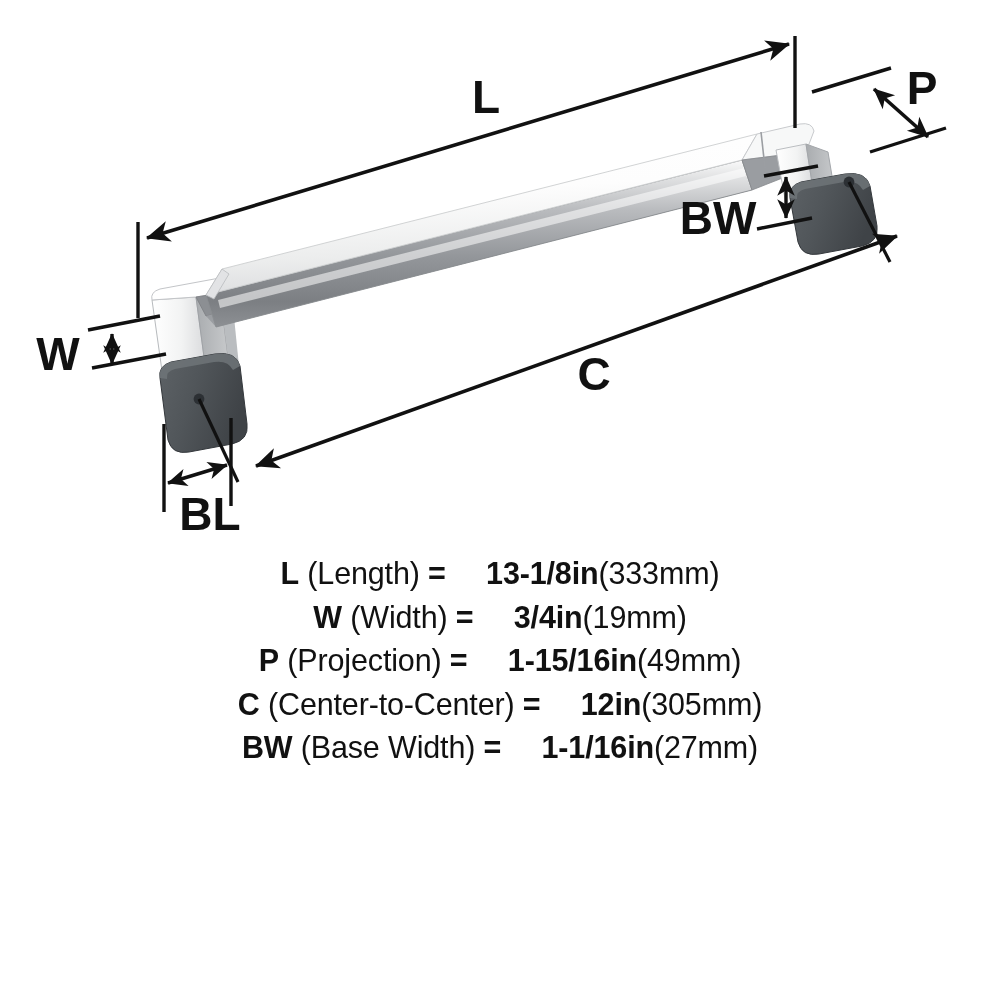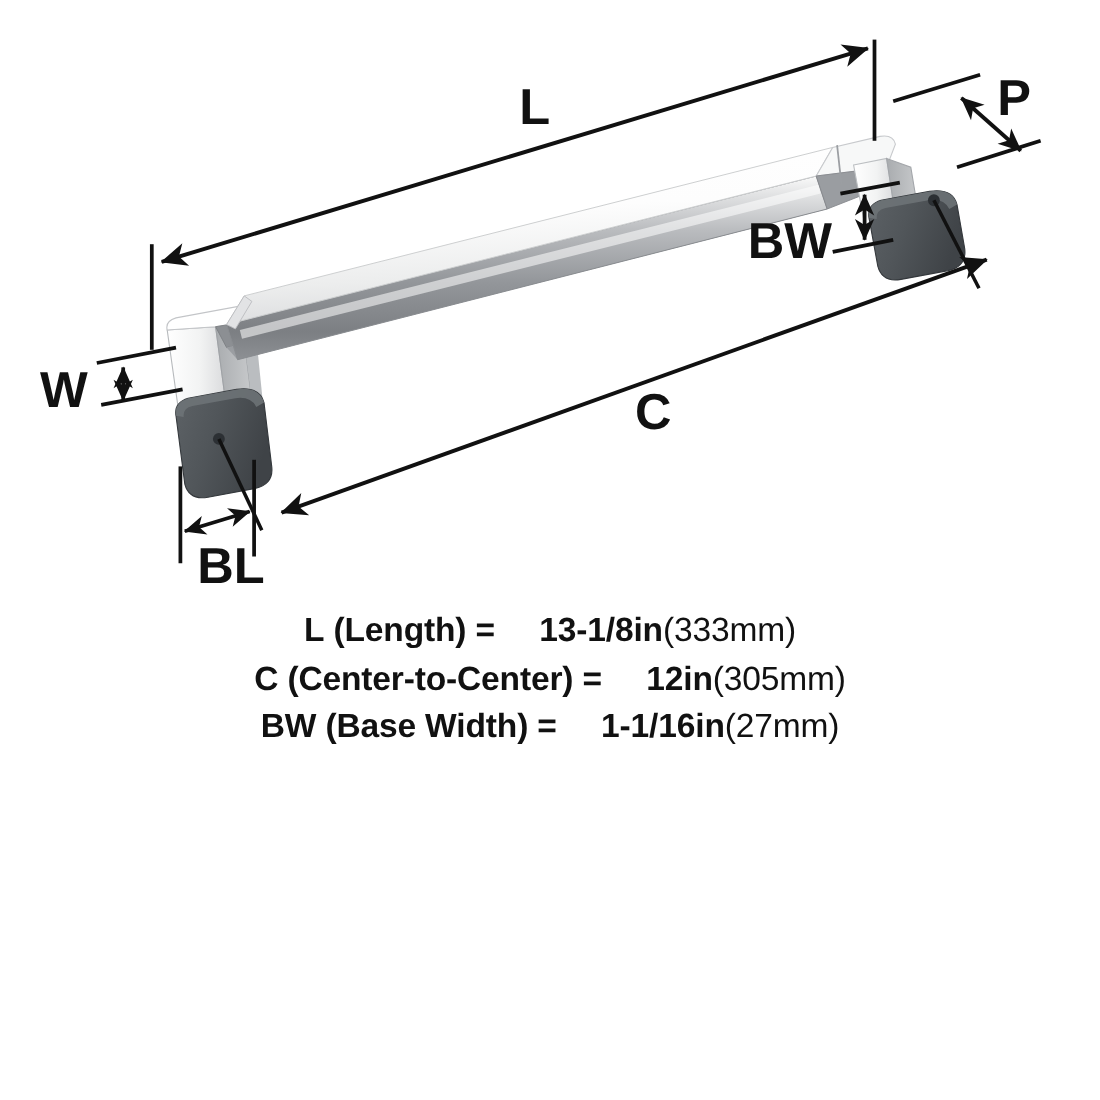--- a/index.html
+++ b/index.html
@@ -59,21 +59,21 @@
     font-size: 30.5px;
     line-height: 43.5px;
     white-space: nowrap;
     color: #111111;
     letter-spacing: -0.15px;
   }
   .spec-key {
     font-weight: bold;
   }
   .spec-name {
-    font-weight: bold;
+    font-weight: normal;
   }
   .spec-eq {
     font-weight: bold;
   }
   .spec-imperial {
     font-weight: bold;
     margin-left: 32px;
   }
   .spec-metric {
     font-weight: normal;
@@ -258,21 +258,33 @@
 
   <div id="spec-legend">
 
     <div class="spec-row">
       <span class="spec-key">L</span>
       <span class="spec-name">(Length)</span>
       <span class="spec-eq">=</span>
       <span class="spec-imperial">13-1/8in</span><span class="spec-metric">(333mm)</span>
     </div>
 
-
+    <div class="spec-row">
+      <span class="spec-key">W</span>
+      <span class="spec-name">(Width)</span>
+      <span class="spec-eq">=</span>
+      <span class="spec-imperial">3/4in</span><span class="spec-metric">(19mm)</span>
+    </div>
+
+    <div class="spec-row">
+      <span class="spec-key">P</span>
+      <span class="spec-name">(Projection)</span>
+      <span class="spec-eq">=</span>
+      <span class="spec-imperial">1-15/16in</span><span class="spec-metric">(49mm)</span>
+    </div>
 
     <div class="spec-row">
       <span class="spec-key">C</span>
       <span class="spec-name">(Center-to-Center)</span>
       <span class="spec-eq">=</span>
       <span class="spec-imperial">12in</span><span class="spec-metric">(305mm)</span>
     </div>
 
 
     <div class="spec-row">

